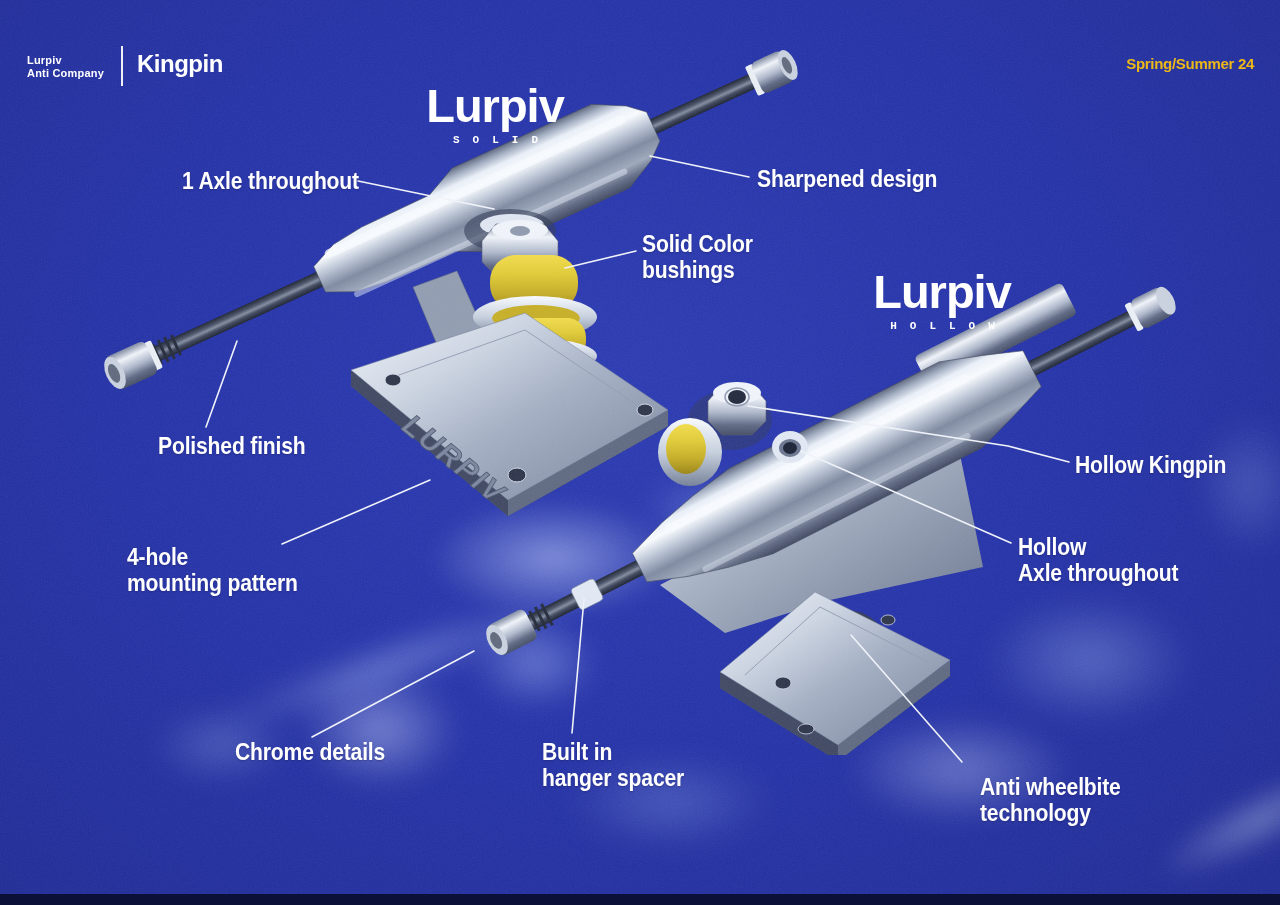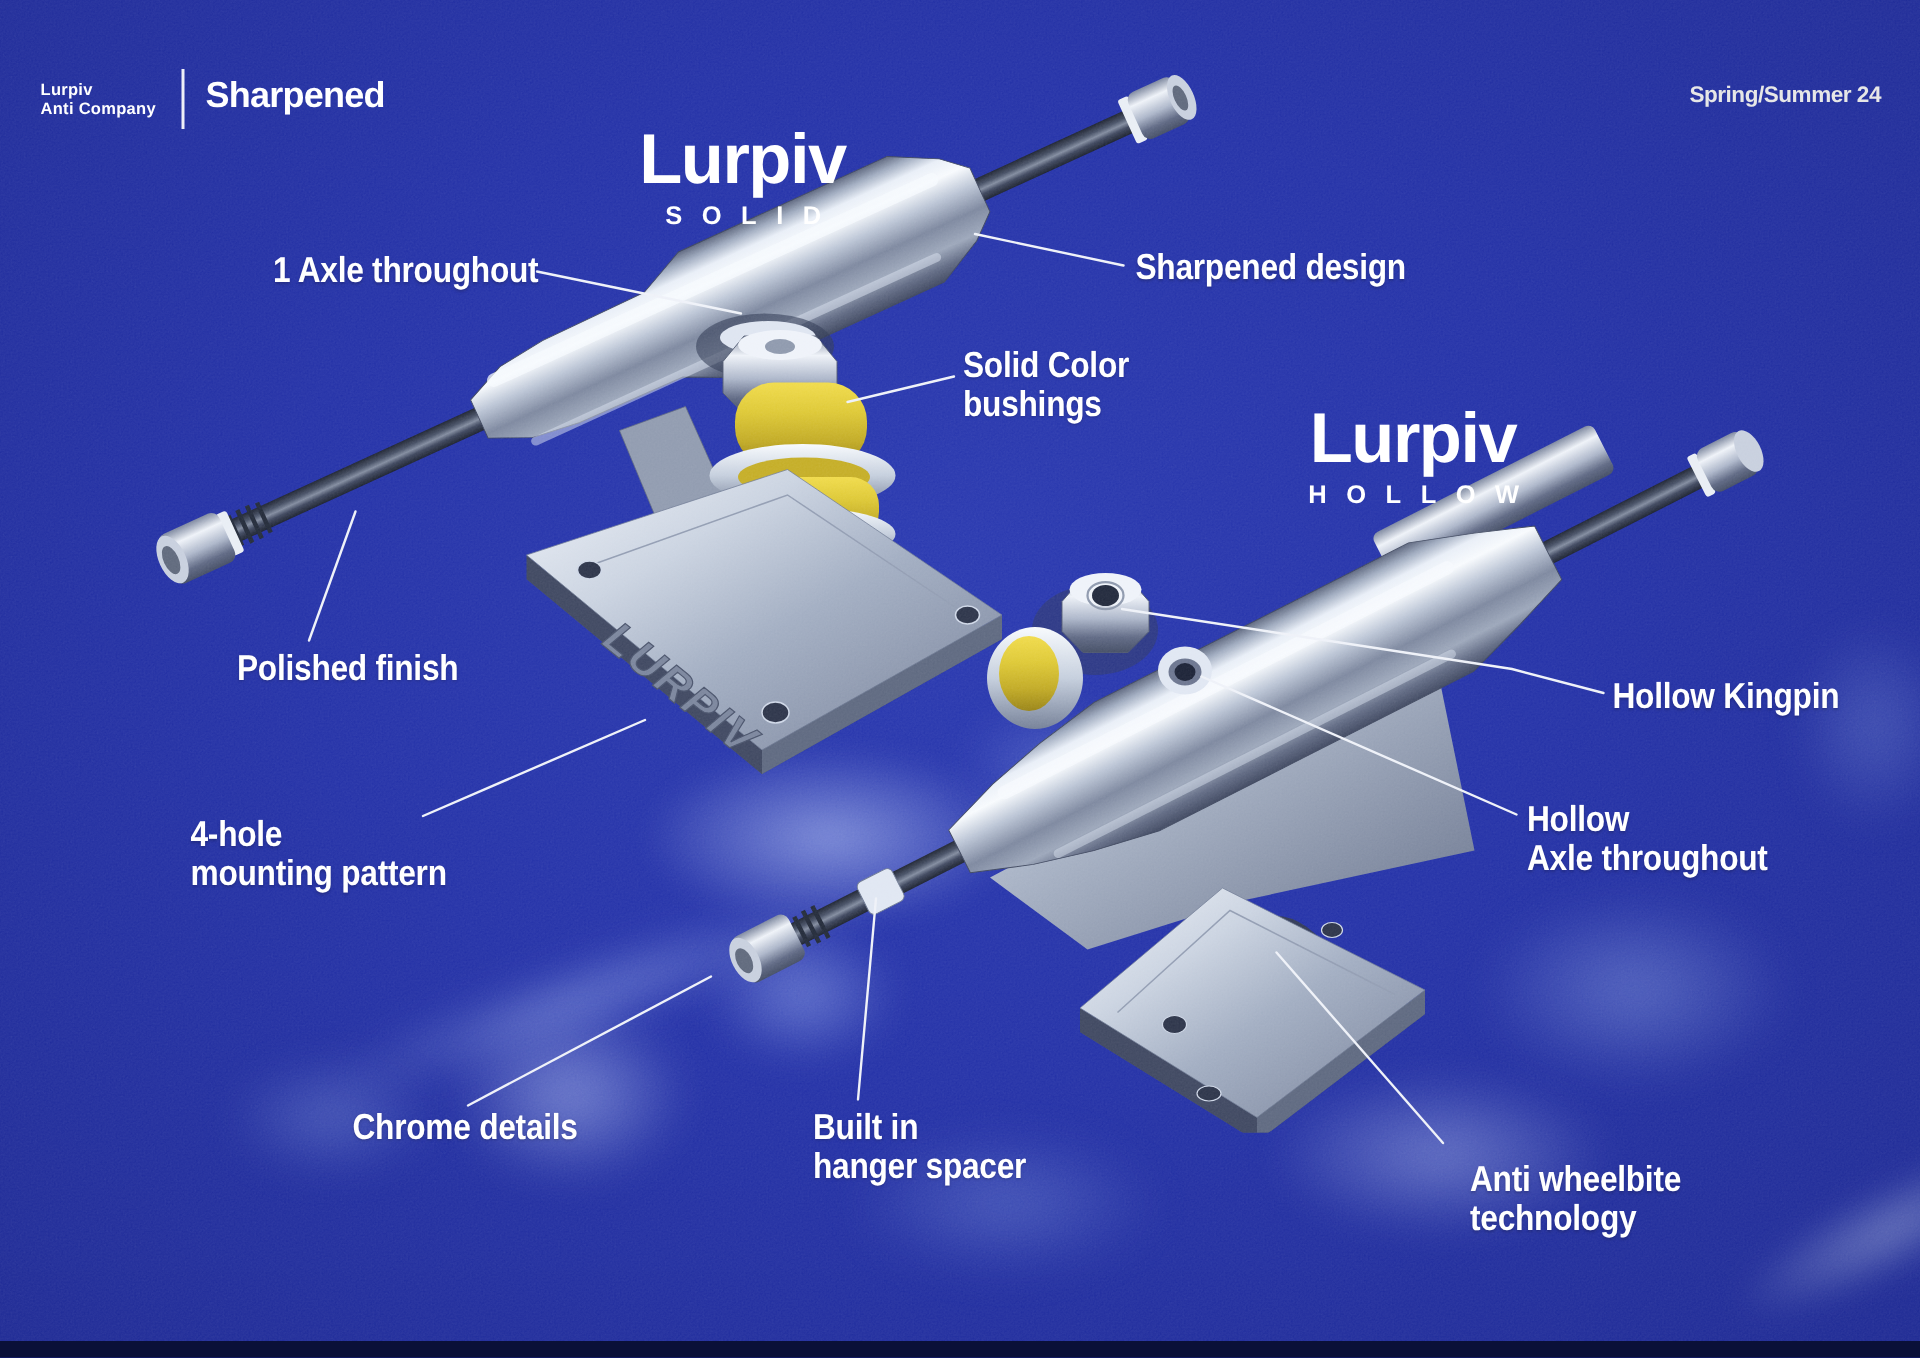--- a/index.html
+++ b/index.html
@@ -10,24 +10,24 @@
     -webkit-font-smoothing:antialiased;
   }
   .vignette{position:absolute;inset:0;pointer-events:none;
     background:radial-gradient(ellipse at 48% 42%, rgba(62,86,215,0.18) 0%, rgba(20,28,120,0.0) 45%, rgba(10,16,90,0.28) 100%);}
   .ghost{position:absolute;border-radius:50%;pointer-events:none;}
   .truck{position:absolute;}
   .lines{position:absolute;left:0;top:0;pointer-events:none;}
   .hdr-brand{position:absolute;left:27px;top:54px;color:#fff;font-size:11px;line-height:12.5px;font-weight:600;letter-spacing:.2px;}
   .hdr-divider{position:absolute;left:121px;top:46px;width:2px;height:40px;background:rgba(255,255,255,.92);}
   .hdr-title{position:absolute;left:137px;top:50px;color:#fff;font-size:24px;font-weight:800;letter-spacing:-.5px;}
-  .hdr-season{position:absolute;right:26px;top:55px;color:#e5e5e5;font-size:15px;font-weight:700;letter-spacing:-.3px;}
+  .hdr-season{position:absolute;right:26px;top:55px;color:#eab308;font-size:15px;font-weight:700;letter-spacing:-.3px;}
   .product-title{position:absolute;color:#fff;text-align:center;}
   .product-title .brand{display:block;font-size:47px;font-weight:800;letter-spacing:-1px;line-height:1;}
-  .product-title .variant{display:block;margin-top:5px;font-size:17px;font-weight:700;letter-spacing:13px;position:relative;left:7px;}
+  .product-title .variant{display:block;margin-top:5px;font-size:11px;font-weight:700;letter-spacing:13px;position:relative;left:7px;font-family:Liberation Mono, monospace;}
   .callout{position:absolute;color:#fff;font-weight:700;font-size:24px;line-height:26px;
     transform:scaleX(.88);transform-origin:left top;letter-spacing:-.2px;
     text-shadow:0 1px 2px rgba(8,12,60,.35);}
   .callout .cl{display:block;white-space:nowrap;}
   .bottom-strip{position:absolute;left:0;bottom:0;width:100%;height:11px;background:#0a1038;}
   .grain{position:absolute;inset:0;pointer-events:none;opacity:.12;}
 </style>
 </head>
 <body>
 
@@ -265,21 +265,21 @@
       <line x1="584" y1="599" x2="572" y2="733"></line>
       <line x1="851" y1="635" x2="962" y2="762"></line>
     </g>
   </svg>
 
   <div class="hdr-brand">
     <span>Lurpiv</span><br>
     <span>Anti Company</span>
   </div>
   <div class="hdr-divider"></div>
-  <div class="hdr-title">Sharpened</div>
+  <div class="hdr-title">Kingpin</div>
   <div class="hdr-season">Spring/Summer 24</div>
 
   <div class="product-title" style="left:375px;top:82px;width:240px;">
     <span class="brand">Lurpiv</span>
     <span class="variant">SOLID</span>
   </div>
   <div class="product-title" style="left:823px;top:268px;width:238px;">
     <span class="brand">Lurpiv</span>
     <span class="variant">HOLLOW</span>
   </div>

